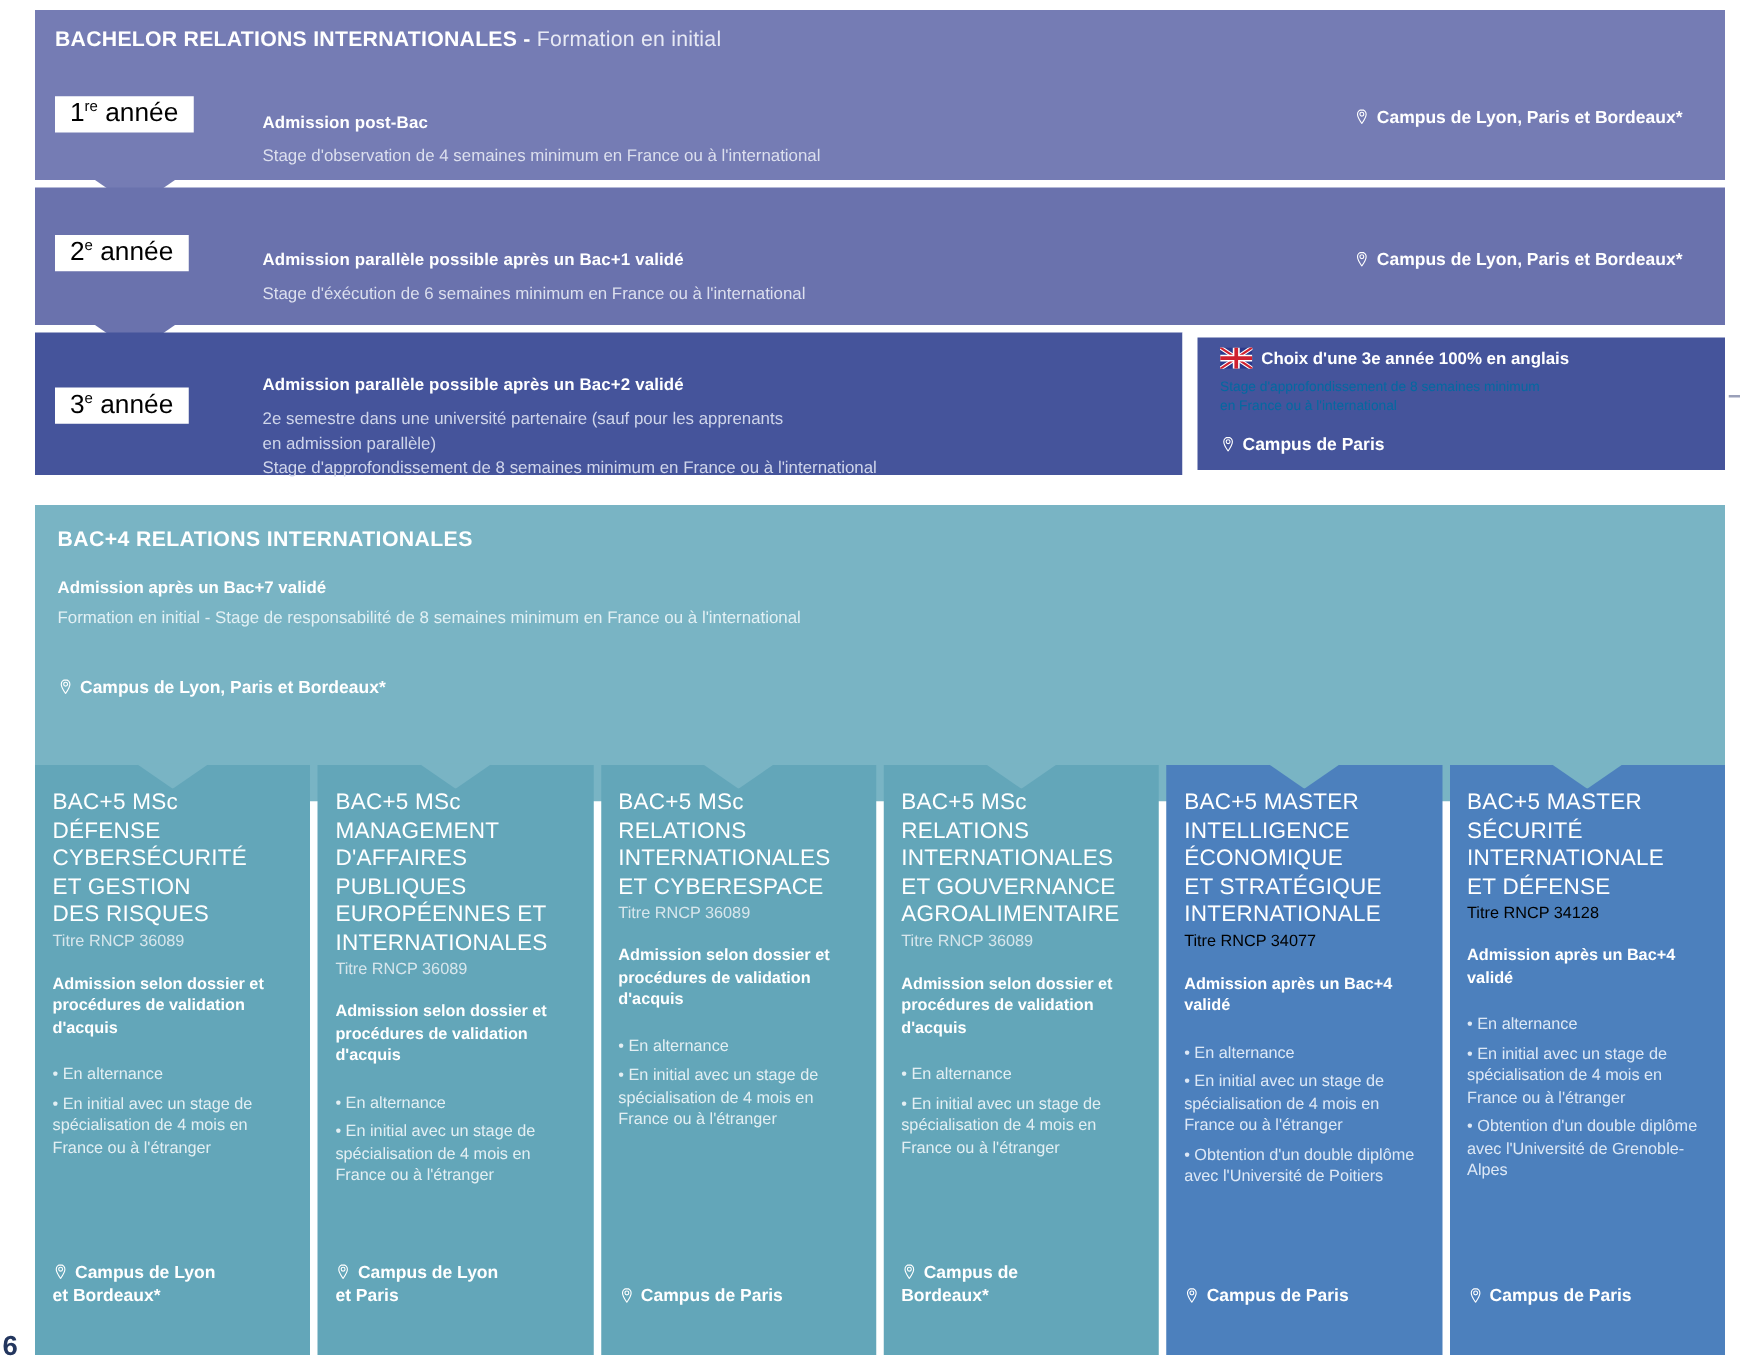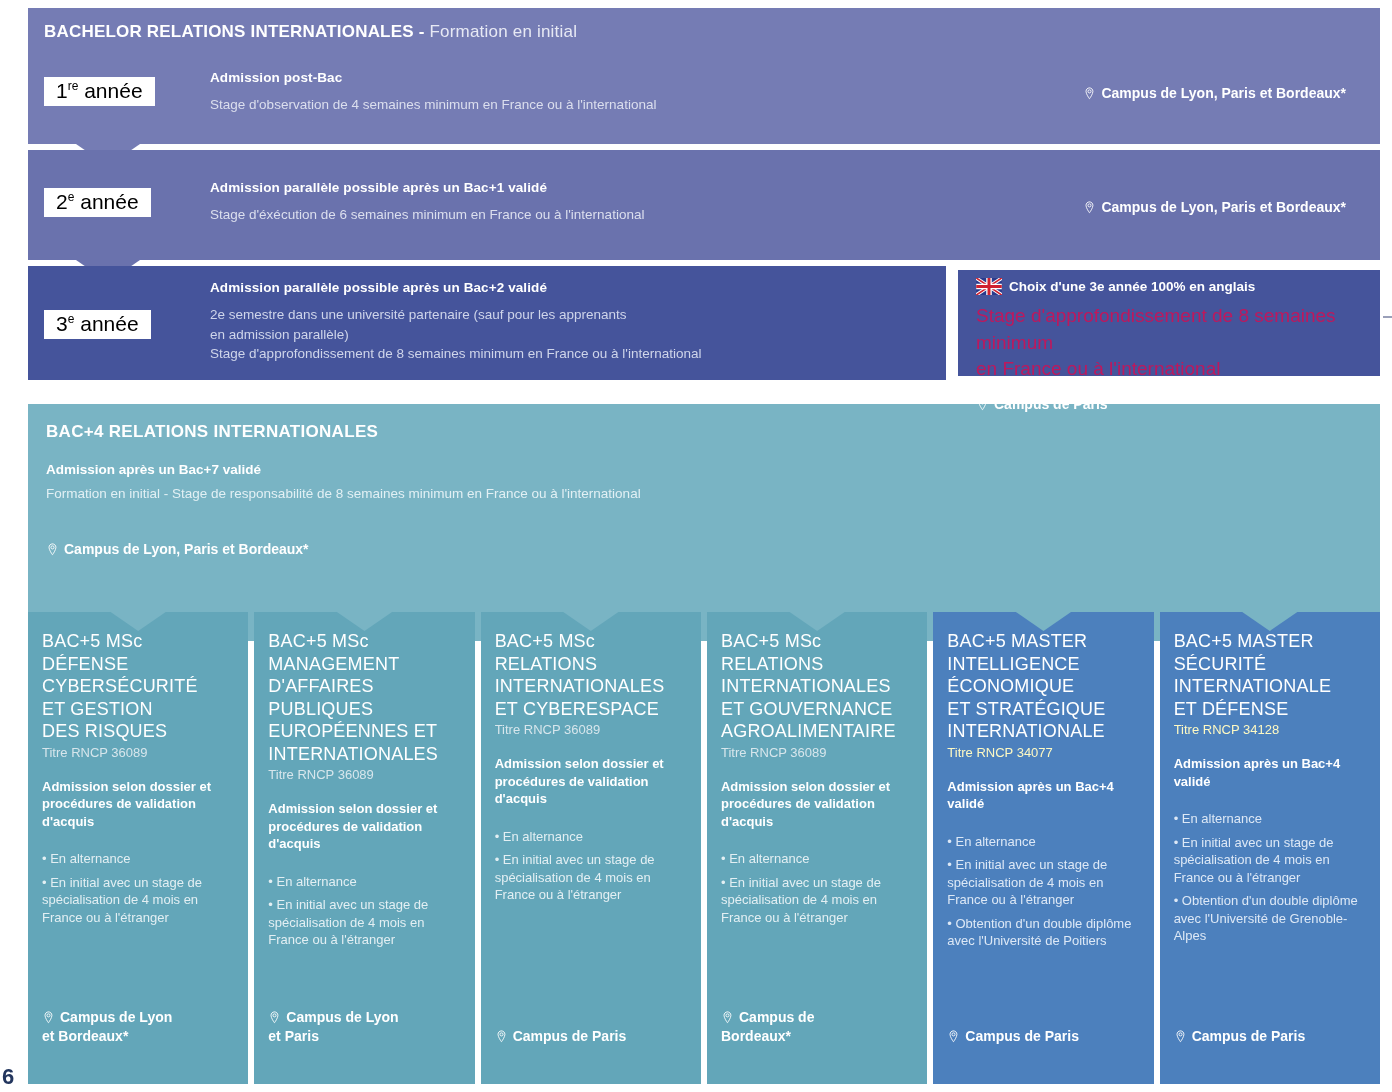--- a/index.html
+++ b/index.html
@@ -34,21 +34,21 @@
   .band-title .light { font-weight: normal; color: #e7e9f4; }
 
   .year-chip {
     position: absolute; left: 16px;
     background: #ffffff; color: #000000;
     font-size: 21px; padding: 2px 12px 4px 12px;
     line-height: 1.1; white-space: nowrap;
   }
   .year-chip sup { font-size: 12px; vertical-align: super; }
 
-  .band-body { position: absolute; color: #ffffff; }
+  .band-body { position: absolute; color: #ffffff; margin-top: 20px; }
   .band-body .hd {
     font-size: 13.5px; font-weight: bold; color: #ffffff;
     margin-bottom: 10px; letter-spacing: .1px;
   }
   .band-body .sub {
     font-size: 13.5px; color: #dcdfee; line-height: 1.45;
   }
   .band-3 .band-body .sub { color: #cfd5ea; }
 
   .campus {
@@ -105,21 +105,21 @@
     padding: 18px 14px 0 14px; color: #ffffff;
     display: flex; flex-direction: column;
   }
   .card.teal { background: #63a6b9; }
   .card.blue { background: #4c80bd; }
   .card .ttl {
     font-size: 18px; font-weight: normal; line-height: 1.25;
     letter-spacing: .2px; white-space: pre-line;
   }
   .card .rncp { font-size: 13px; color: #d7e6ec; margin-top: 2px; }
-  .card.blue .rncp { color: #fef9c3; }
+  .card.blue .rncp { color: #000000; }
   .card .adm {
     font-size: 13px; font-weight: bold; line-height: 1.35; margin-top: 18px;
     white-space: pre-line;
   }
   .card .bullets { margin-top: 20px; font-size: 13px; line-height: 1.35; color: #e3eff3; }
   .card.blue .bullets { color: #dde8f6; }
   .card .bullets .bi { margin-bottom: 6px; }
   .card .foot { position: absolute; left: 14px; bottom: 38px; }
   .card .foot .campus { font-size: 14px; line-height: 1.35; white-space: pre-line; }
 
@@ -205,21 +205,21 @@
       <div style="position:absolute; left:948px; top:12px; width:400px; z-index:3;">
         <div style="font-size:13.5px; font-weight:bold; color:#ffffff;">
           <span class="flag"><svg viewBox="0 0 60 40" width="26" height="17">
                 <rect width="60" height="40" fill="#2a3a8c"></rect>
                 <path d="M0 0 L60 40 M60 0 L0 40" stroke="#ffffff" stroke-width="8"></path>
                 <path d="M0 0 L60 40 M60 0 L0 40" stroke="#cf2130" stroke-width="4"></path>
                 <path d="M30 0 V40 M0 20 H60" stroke="#ffffff" stroke-width="13"></path>
                 <path d="M30 0 V40 M0 20 H60" stroke="#cf2130" stroke-width="7"></path>
               </svg></span><span>Choix d'une 3e année 100% en anglais</span>
         </div>
-        <div style="font-size:19px; color:#be185d; line-height:1.4; margin-top:8px; white-space:pre-line;">Stage d'approfondissement de 8 semaines minimum
+        <div style="font-size:11px; color:#0369a1; line-height:1.4; margin-top:8px; white-space:pre-line;">Stage d'approfondissement de 8 semaines minimum
 en France ou à l'international</div>
         <div style="margin-top:12px;">
           <span class="campus">
             <span class="pin"><svg viewBox="0 0 16 16" width="13" height="13">
                   <path d="M8 1.1c-2.5 0-4.3 1.9-4.3 4.3 0 3 3.6 8.2 4.0 8.8.1.2.4.2.5 0 .4-.6 4.0-5.8 4.0-8.8 0-2.4-1.8-4.3-4.3-4.3z" fill="none" stroke="#ffffff" stroke-width="1.1"></path>
                   <circle cx="8" cy="5.4" r="1.9" fill="none" stroke="#ffffff" stroke-width="1.1"></circle>
                 </svg></span><span>Campus de Paris</span>
           </span>
         </div>
       </div>

